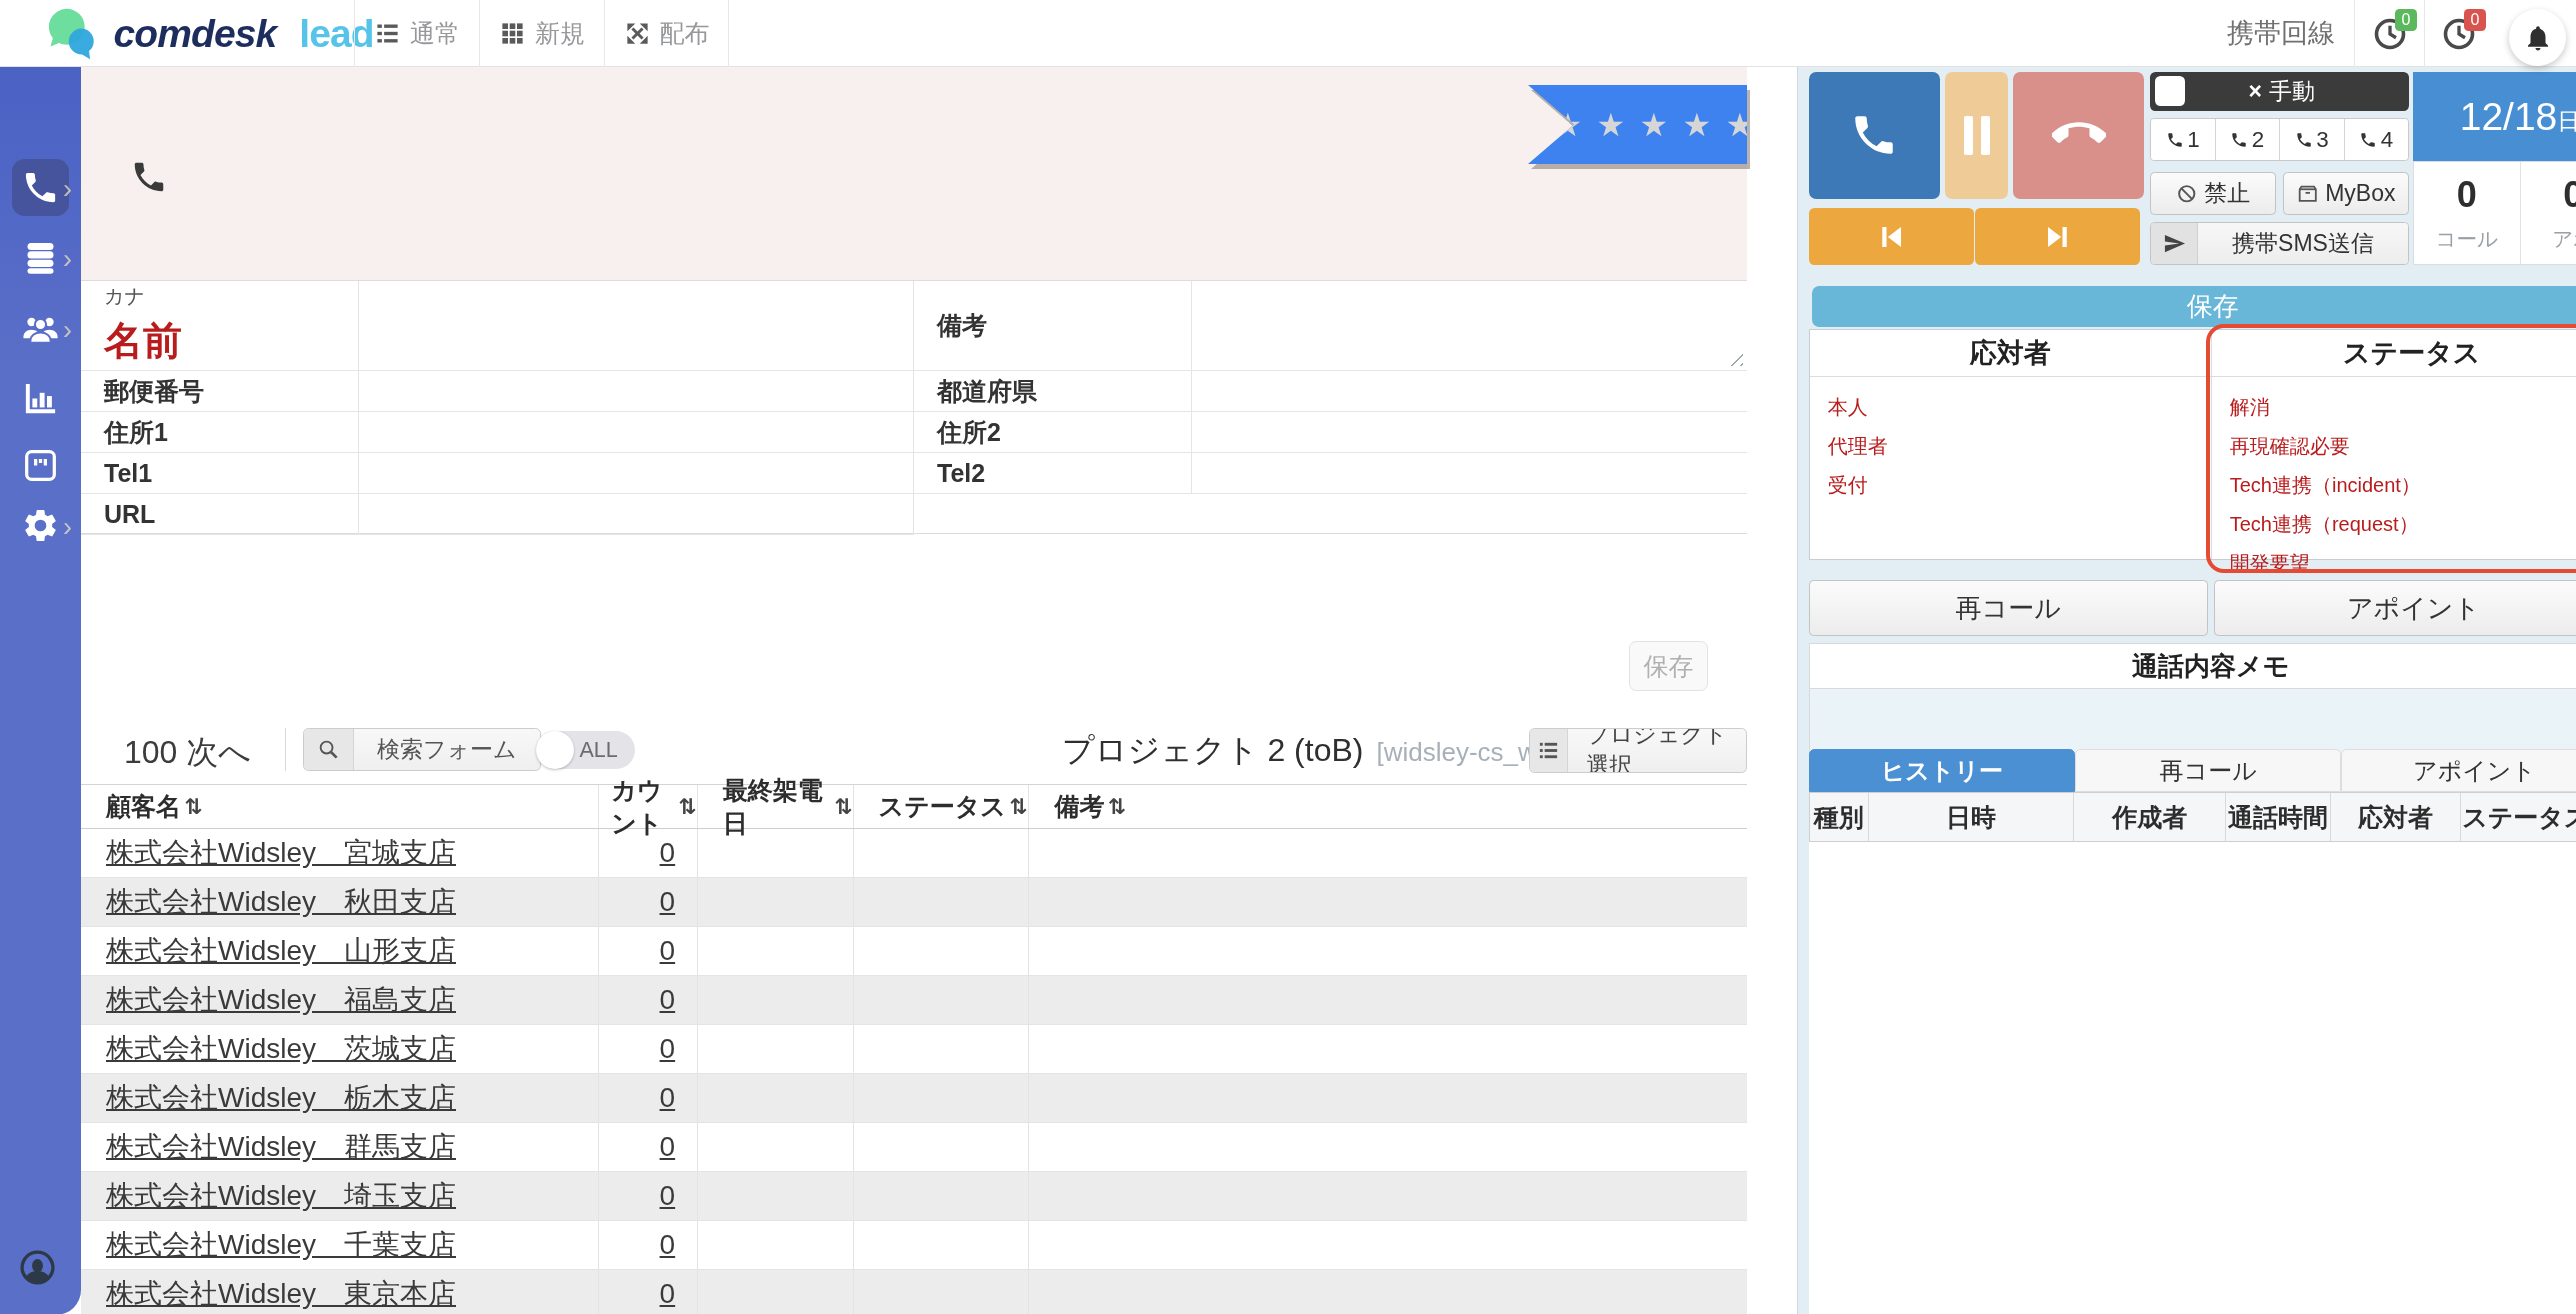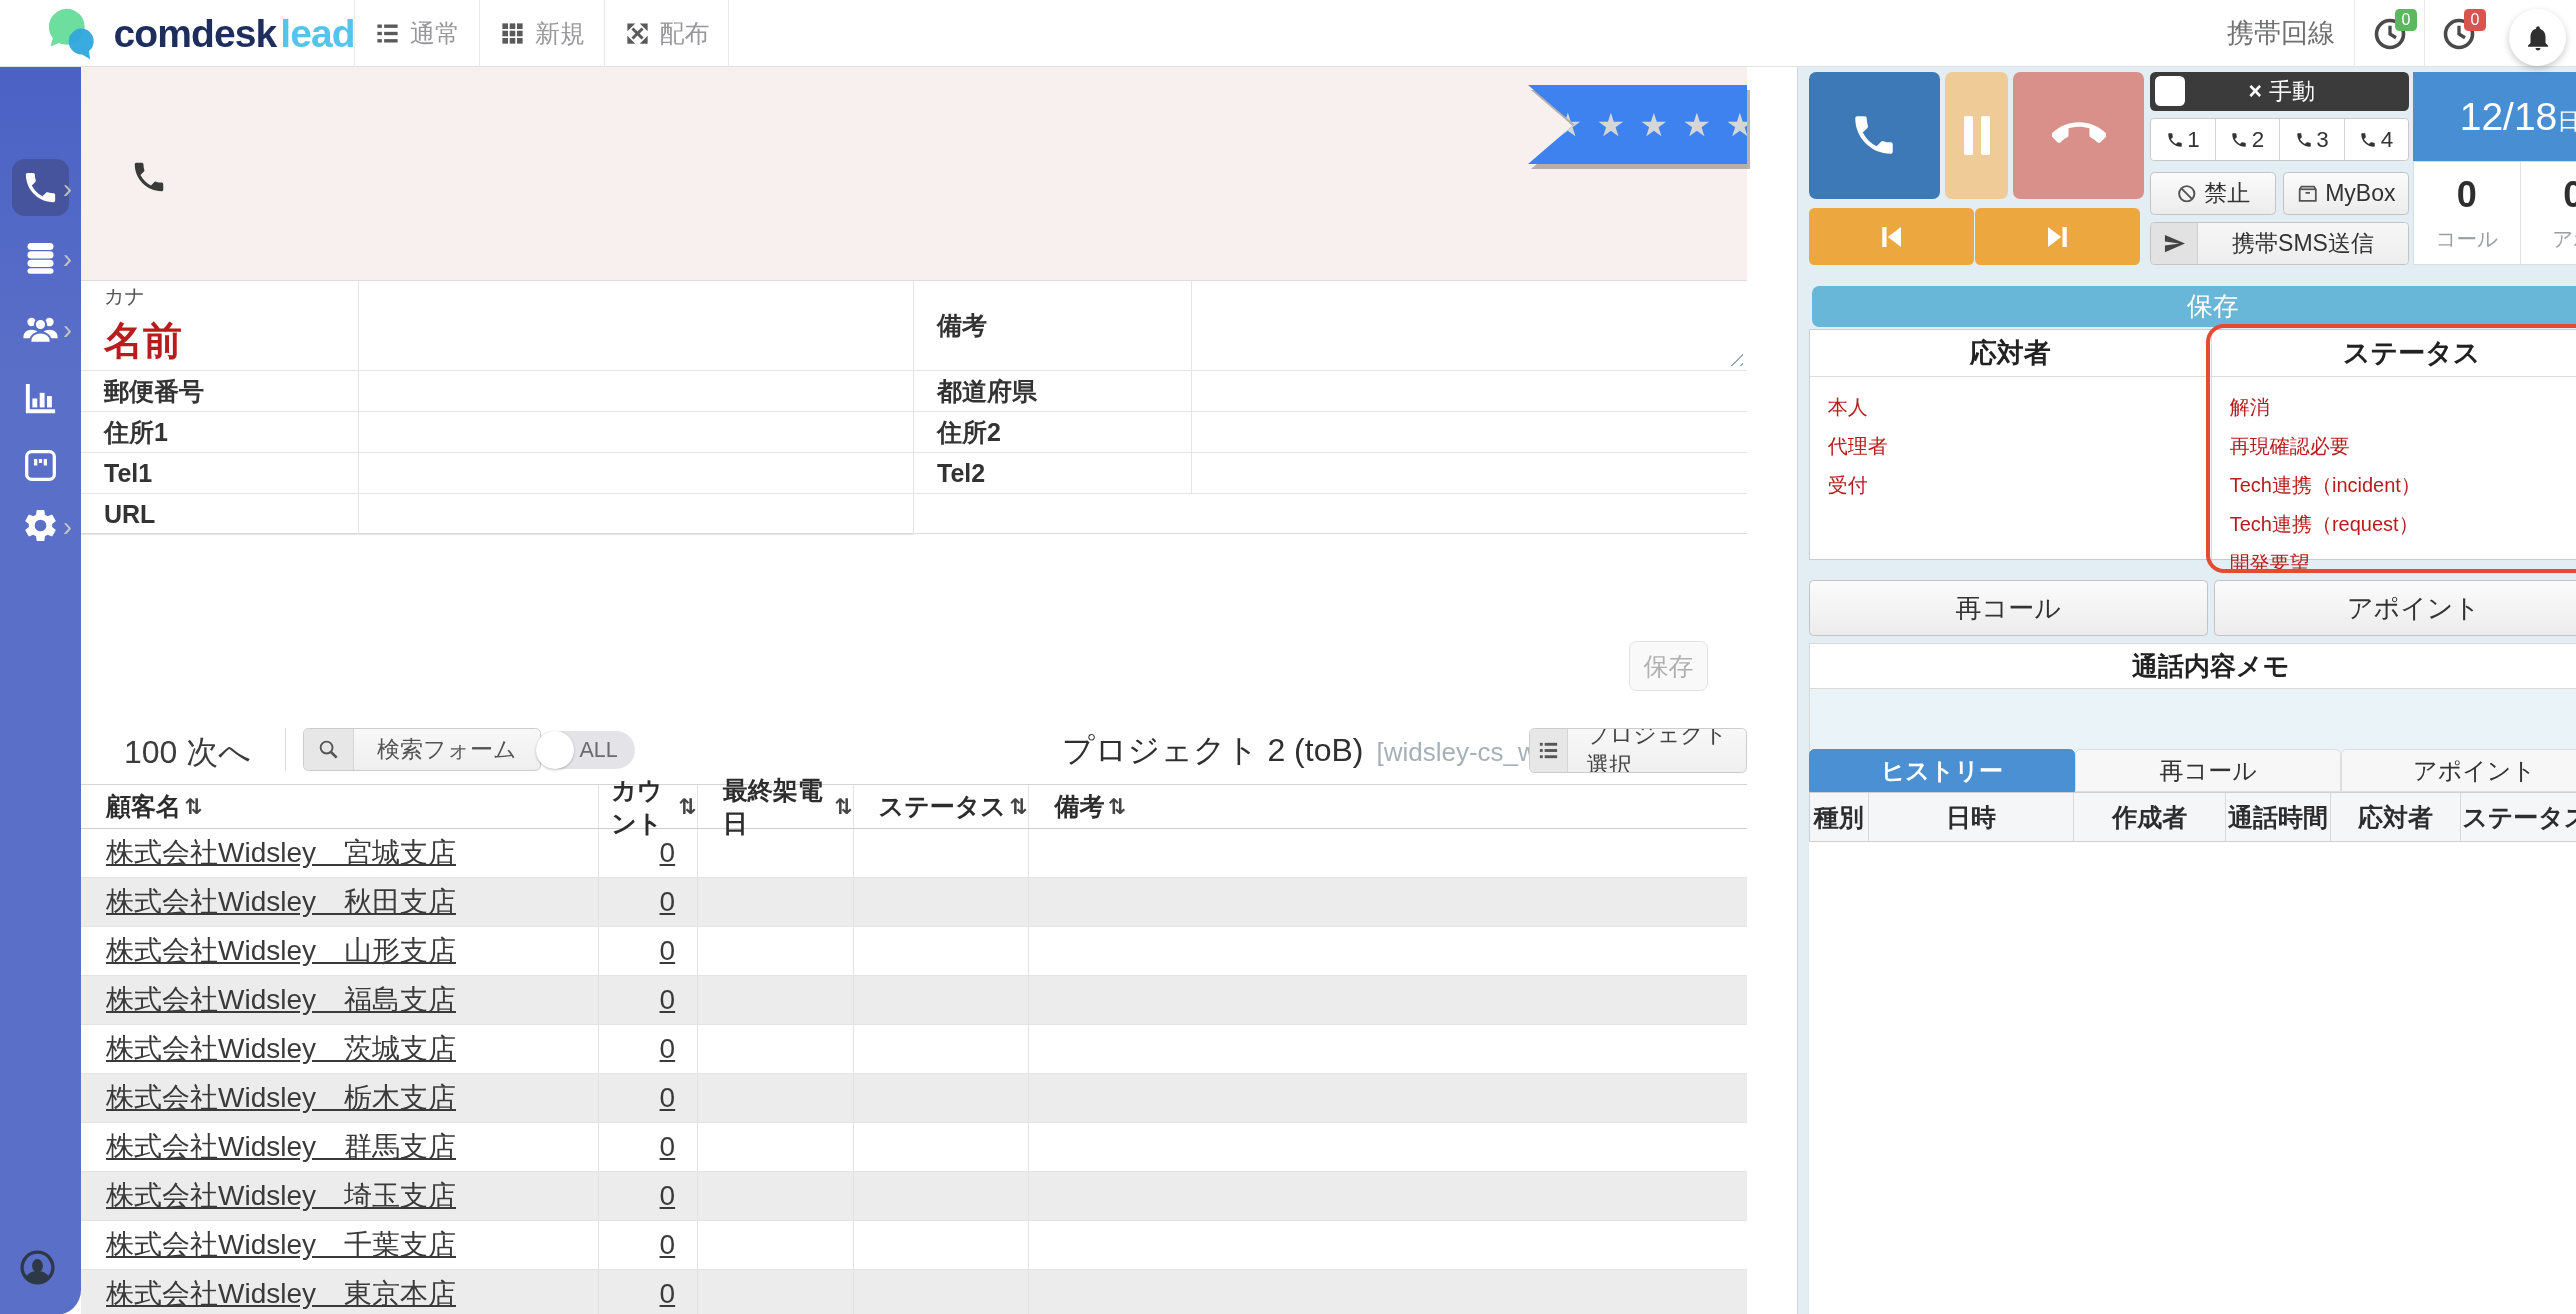--- a/index.html
+++ b/index.html
@@ -5,22 +5,22 @@
   * { margin:0; padding:0; box-sizing:border-box; }
   html,body { width:2576px; height:1315px; overflow:hidden; background:#fff;
     font-family:"Liberation Sans","DejaVu Sans",sans-serif; color:#333; }
   #app { position:relative; width:2576px; height:1315px; }
 
   
   .topnav { position:absolute; left:0; top:0; width:2576px; height:67px; background:#fff;
     border-bottom:0.9px solid #e2e2e2; z-index:20; }
   .brand { position:absolute; left:45px; top:0; height:67px; display:flex; align-items:center; gap:12.5px; cursor:pointer; }
   .brand-text { font-size:39px; font-weight:bold; letter-spacing:-0.9px; }
-  .brand-a { color:var(--brand_navy,#1d2d5e); }
-  .brand-b { color:var(--brand_cyan,#56c3e8); margin-left:4px; }
+  .brand-a { color:var(--brand_navy,#1d2d5e);font-style:italic; }
+  .brand-b { color:var(--brand_cyan,#56c3e8); margin-left:23px; }
   .nav-menus { position:absolute; left:354px; top:0; height:61px; display:flex; }
   .nav-item { width:125px; height:67px; display:flex; align-items:center; justify-content:center; gap:9px;
     border-left:0.9px solid #e8e8e8; color:#97989b; font-size:25px; cursor:pointer; }
   .nav-item:last-child { border-right:0.9px solid #e8e8e8; }
   .nav-item svg { width:27px; height:27px; }
   .nav-right { position:absolute; left:2208px; top:0; height:67px; width:368px; display:flex; align-items:center; }
   .line-label { width:147px; text-align:center; font-size:27px; color:#6f7072;
     border-right:0.9px solid #e8e8e8; height:67px; line-height:67px; }
   .clock-wrap { position:relative; width:69px; height:67px; display:flex; align-items:center; justify-content:center; }
   .clock-wrap.b2 { border-left:0.9px solid #e8e8e8; }

